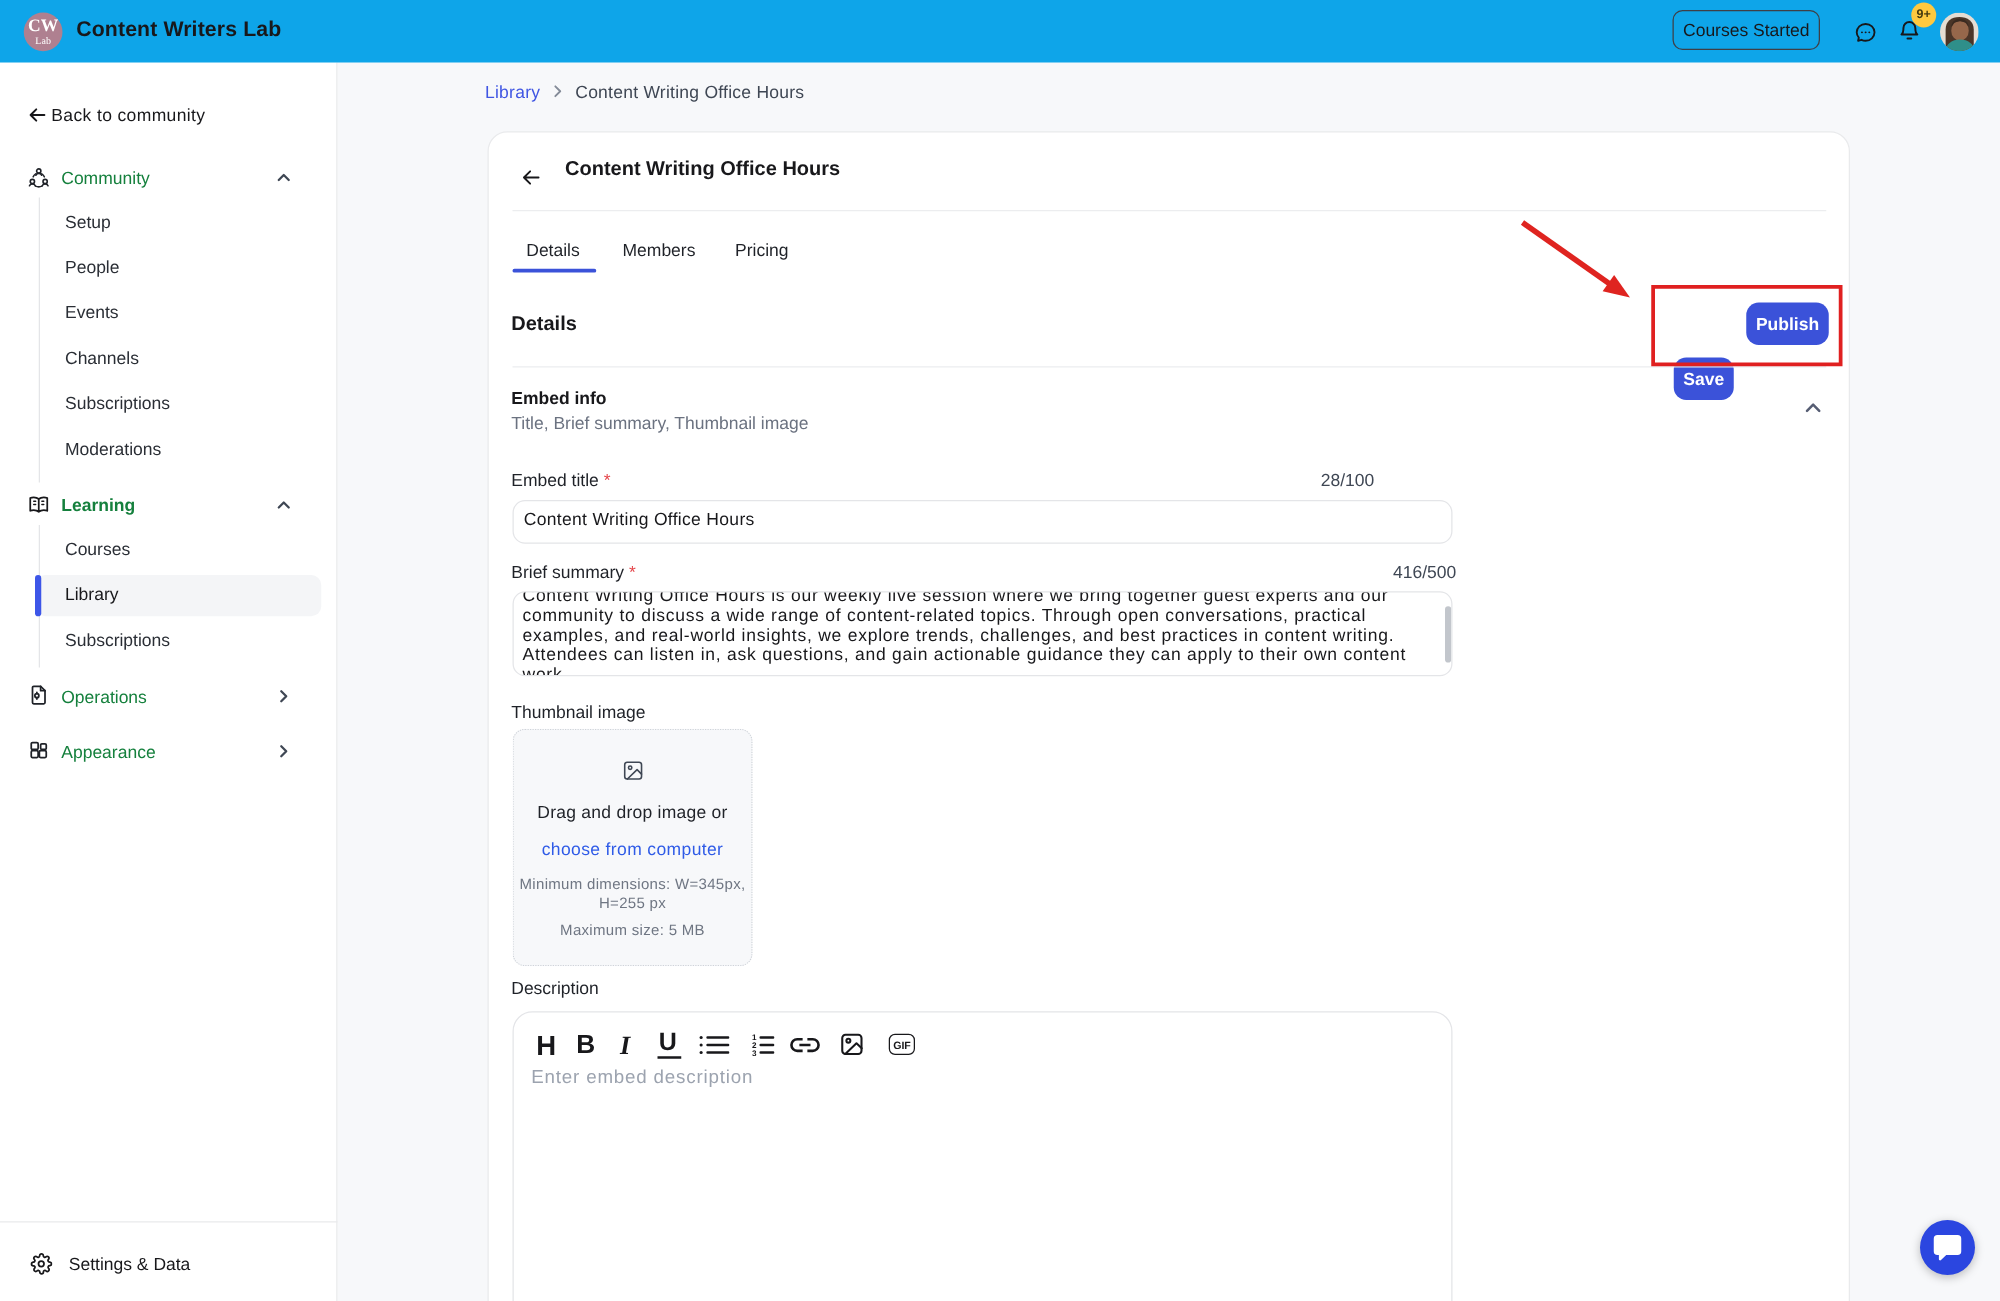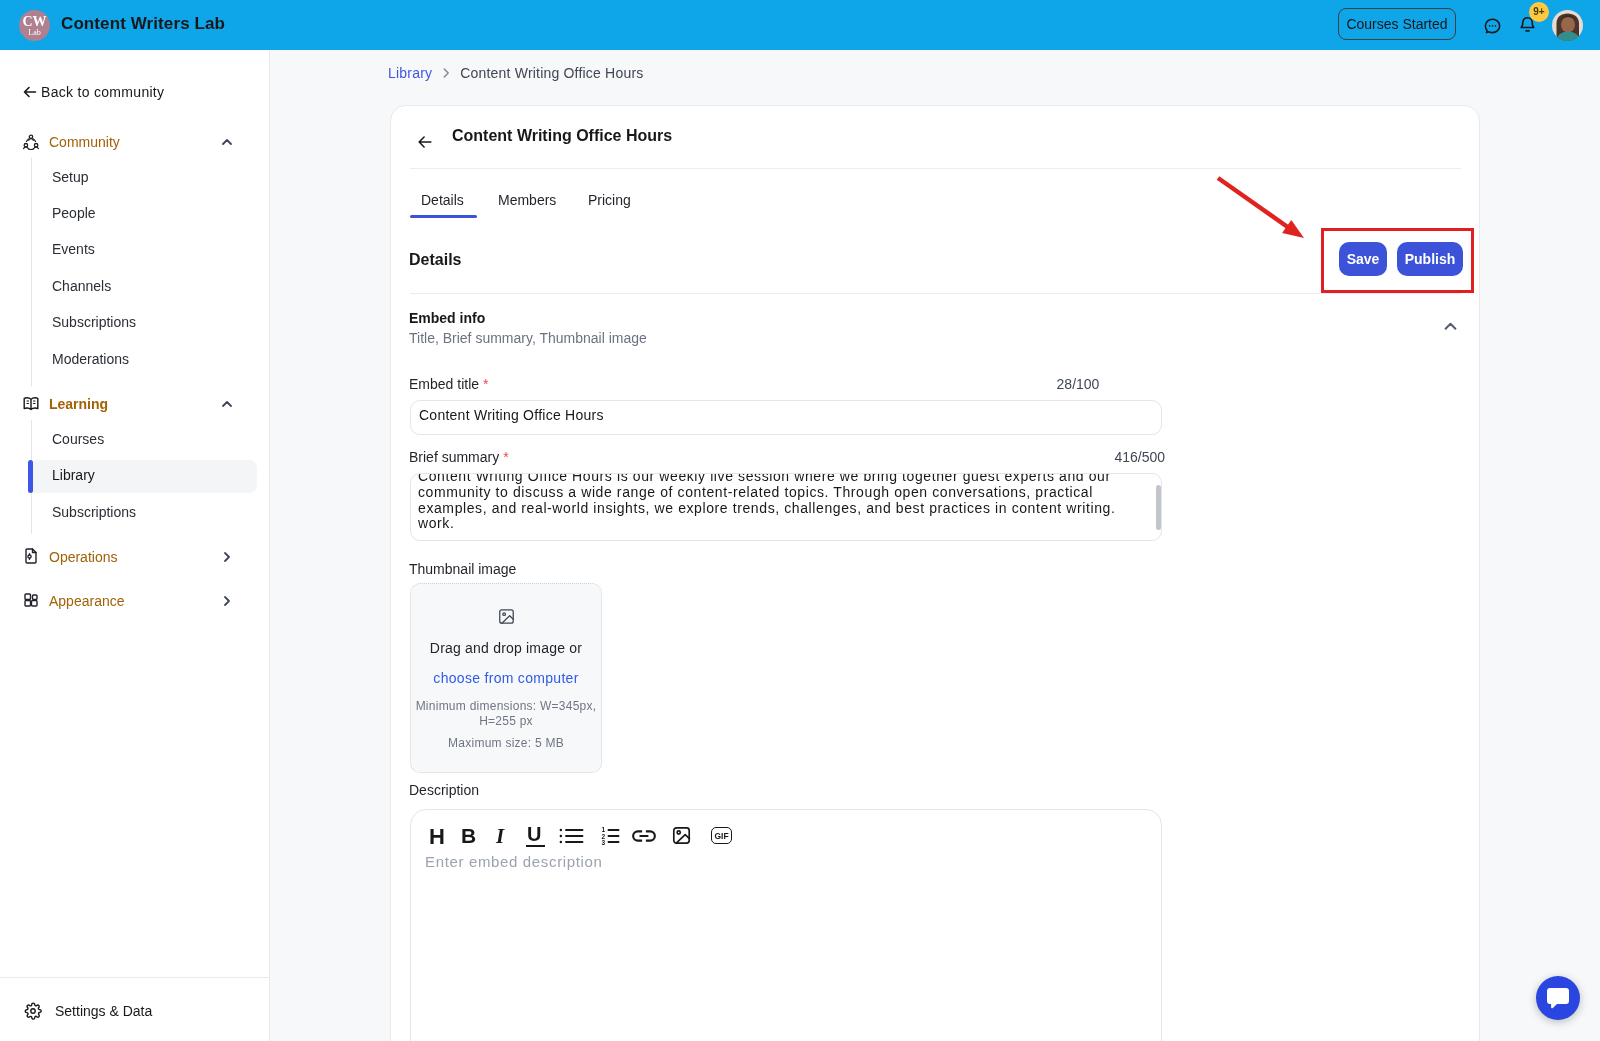--- a/index.html
+++ b/index.html
@@ -9,21 +9,21 @@
 .logo .cw { font-family:"Liberation Serif", serif; font-size:14px; font-weight:700; line-height:15px; margin-top:4px; }
 .logo .lab { font-family:"Liberation Serif", serif; font-size:8px; line-height:8px; }
 .brand { position:absolute; left:61px; top:14px; font-size:17px; font-weight:700; color:#18181B; letter-spacing:0.1px; }
 .gs-btn { position:absolute; left:1338px; top:8px; width:118px; height:32px; border:1px solid #3F3F46; border-radius:8px; font-size:14px; font-weight:500; color:#18181B; text-align:center; line-height:30px; }
 .hicon { position:absolute; top:13px; }
 .badge9 { position:absolute; left:1529px; top:2px; width:20px; height:20px; background:#FFC93F; border-radius:50%; font-size:10px; font-weight:700; color:#453a10; text-align:center; line-height:20px; }
 .avatar { position:absolute; left:1551px; top:10px; width:31px; height:31px; border-radius:50%; overflow:hidden; }
 
 .sidebar { position:absolute; top:50px; left:0; width:270px; height:991px; background:#fff; border-right:1px solid #E9EAEC; z-index:20; }
 .back { position:absolute; left:41px; top:32px; font-size:14px; font-weight:500; color:#18181B; line-height:20px; letter-spacing:0.3px; }
-.navhead { position:absolute; left:22px; width:226px; height:20px; font-size:14px; color:#a16207; line-height:20px; }
+.navhead { position:absolute; left:22px; width:226px; height:20px; font-size:14px; color:#15803d; line-height:20px; }
 .navhead .txt { position:absolute; left:27px; top:0; }
 .navhead .chev { position:absolute; right:14px; top:3px; }
 .navline { position:absolute; left:31px; width:1px; background:#E4E5E8; }
 .navitem { position:absolute; left:52px; font-size:14px; color:#2A2E35; line-height:20px; }
 .libsel { position:absolute; left:28px; top:409.5px; width:229px; height:33.5px; background:#F4F5F7; border-radius:8px; }
 .libbar { position:absolute; left:28px; top:409.5px; width:5px; height:33.5px; background:#3D56E8; border-radius:2.5px; }
 .sb-bottom-line { position:absolute; left:0; top:927px; width:270px; height:1px; background:#E9EAEC; }
 .settings { position:absolute; left:55px; top:951px; font-size:14px; color:#18181B; line-height:20px; }
 
 .crumb { position:absolute; left:388px; top:65px; font-size:14px; line-height:16px; z-index:2; letter-spacing:0.2px; }
@@ -31,21 +31,21 @@
 .crumb .cur { color:#3F4754; }
 
 .card { position:absolute; left:390px; top:105px; width:1090px; height:990px; background:#fff; border:1px solid #E9EAEC; border-radius:16px; z-index:1; }
 .backarrow { position:absolute; left:25px; top:27px; }
 .card-title { position:absolute; left:61px; top:20px; font-size:16px; font-weight:700; color:#18181B; line-height:20px; }
 .divider { position:absolute; left:19px; width:1051px; height:1px; background:#ECEDEF; }
 .tab { position:absolute; top:84px; font-size:14px; color:#1F2228; line-height:20px; }
 .tabline { position:absolute; left:19px; top:109px; width:67px; height:3px; background:#3B52D9; border-radius:2px; }
 .h-details { position:absolute; left:18px; top:144px; font-size:16px; font-weight:700; color:#18181B; line-height:20px; }
 .btn { position:absolute; height:34px; background:#3B52D9; color:#fff; border-radius:10px; font-size:14px; font-weight:700; text-align:center; line-height:34px; top:136px; }
-.btn.save { left:948px; width:48px; }
+.btn.save { left:948px; width:48px;margin-top:44px; }
 .btn.publish { left:1006px; width:66px; }
 
 .embedinfo-h { position:absolute; left:18px; top:202px; font-size:14px; font-weight:700; color:#18181B; line-height:20px; }
 .embedinfo-s { position:absolute; left:18px; top:222px; font-size:14px; color:#6B7280; line-height:20px; }
 .chev-collapse { position:absolute; left:1052px; top:213px; }
 .label { position:absolute; font-size:14px; color:#1F2228; line-height:20px; }
 .req { color:#E5484D; margin-left:4px; }
 .counter { position:absolute; left:600px; width:174px; text-align:right; font-size:14px; color:#3F4754; line-height:20px; }
 .input { position:absolute; left:19px; width:752px; border:1px solid #E4E5E8; border-radius:10px; background:#fff; }
 .ta-line { white-space:nowrap; }
@@ -193,20 +193,21 @@
   <div class="counter" style="top:268px;text-align:center;">28/100</div>
   <div class="input" style="top:294px; height:35px; font-size:14px; color:#18181B; line-height:29px; padding-left:8px; letter-spacing:0.25px;">Content Writing Office Hours</div>
 
   <div class="label" style="left:18px; top:341px;">Brief summary<span class="req">*</span></div>
   <div class="counter" style="top:341px;">416/500</div>
   <div class="input" style="top:367px; height:68px; overflow:hidden;">
     <div style="position:absolute; left:7px; top:-5px; font-size:14px; line-height:15.8px; color:#18181B; width:742px; letter-spacing:0.6px;">
       <div class="ta-line">Content Writing Office Hours is our weekly live session where we bring together guest experts and our</div>
       <div class="ta-line">community to discuss a wide range of content-related topics. Through open conversations, practical</div>
       <div class="ta-line">examples, and real-world insights, we explore trends, challenges, and best practices in content writing.</div>
+      <div class="ta-line">Attendees can listen in, ask questions, and gain actionable guidance they can apply to their own content</div>
       <div class="ta-line">work.</div>
     </div>
     <div style="position:absolute; right:0px; top:11px; width:5px; height:45px; background:#C2C6CC; border-radius:2.5px;"></div>
   </div>
 
   <div class="label" style="left:18px; top:453px;">Thumbnail image</div>
   <div class="thumb">
     <svg style="margin-top:23px" width="19" height="19" viewBox="0 0 24 24" fill="none" stroke="#3F4754" stroke-width="1.6" stroke-linecap="round" stroke-linejoin="round">
         <rect x="3.5" y="3.5" width="17" height="17" rx="2.5"></rect>
         <circle cx="9" cy="9" r="1.7"></circle>

